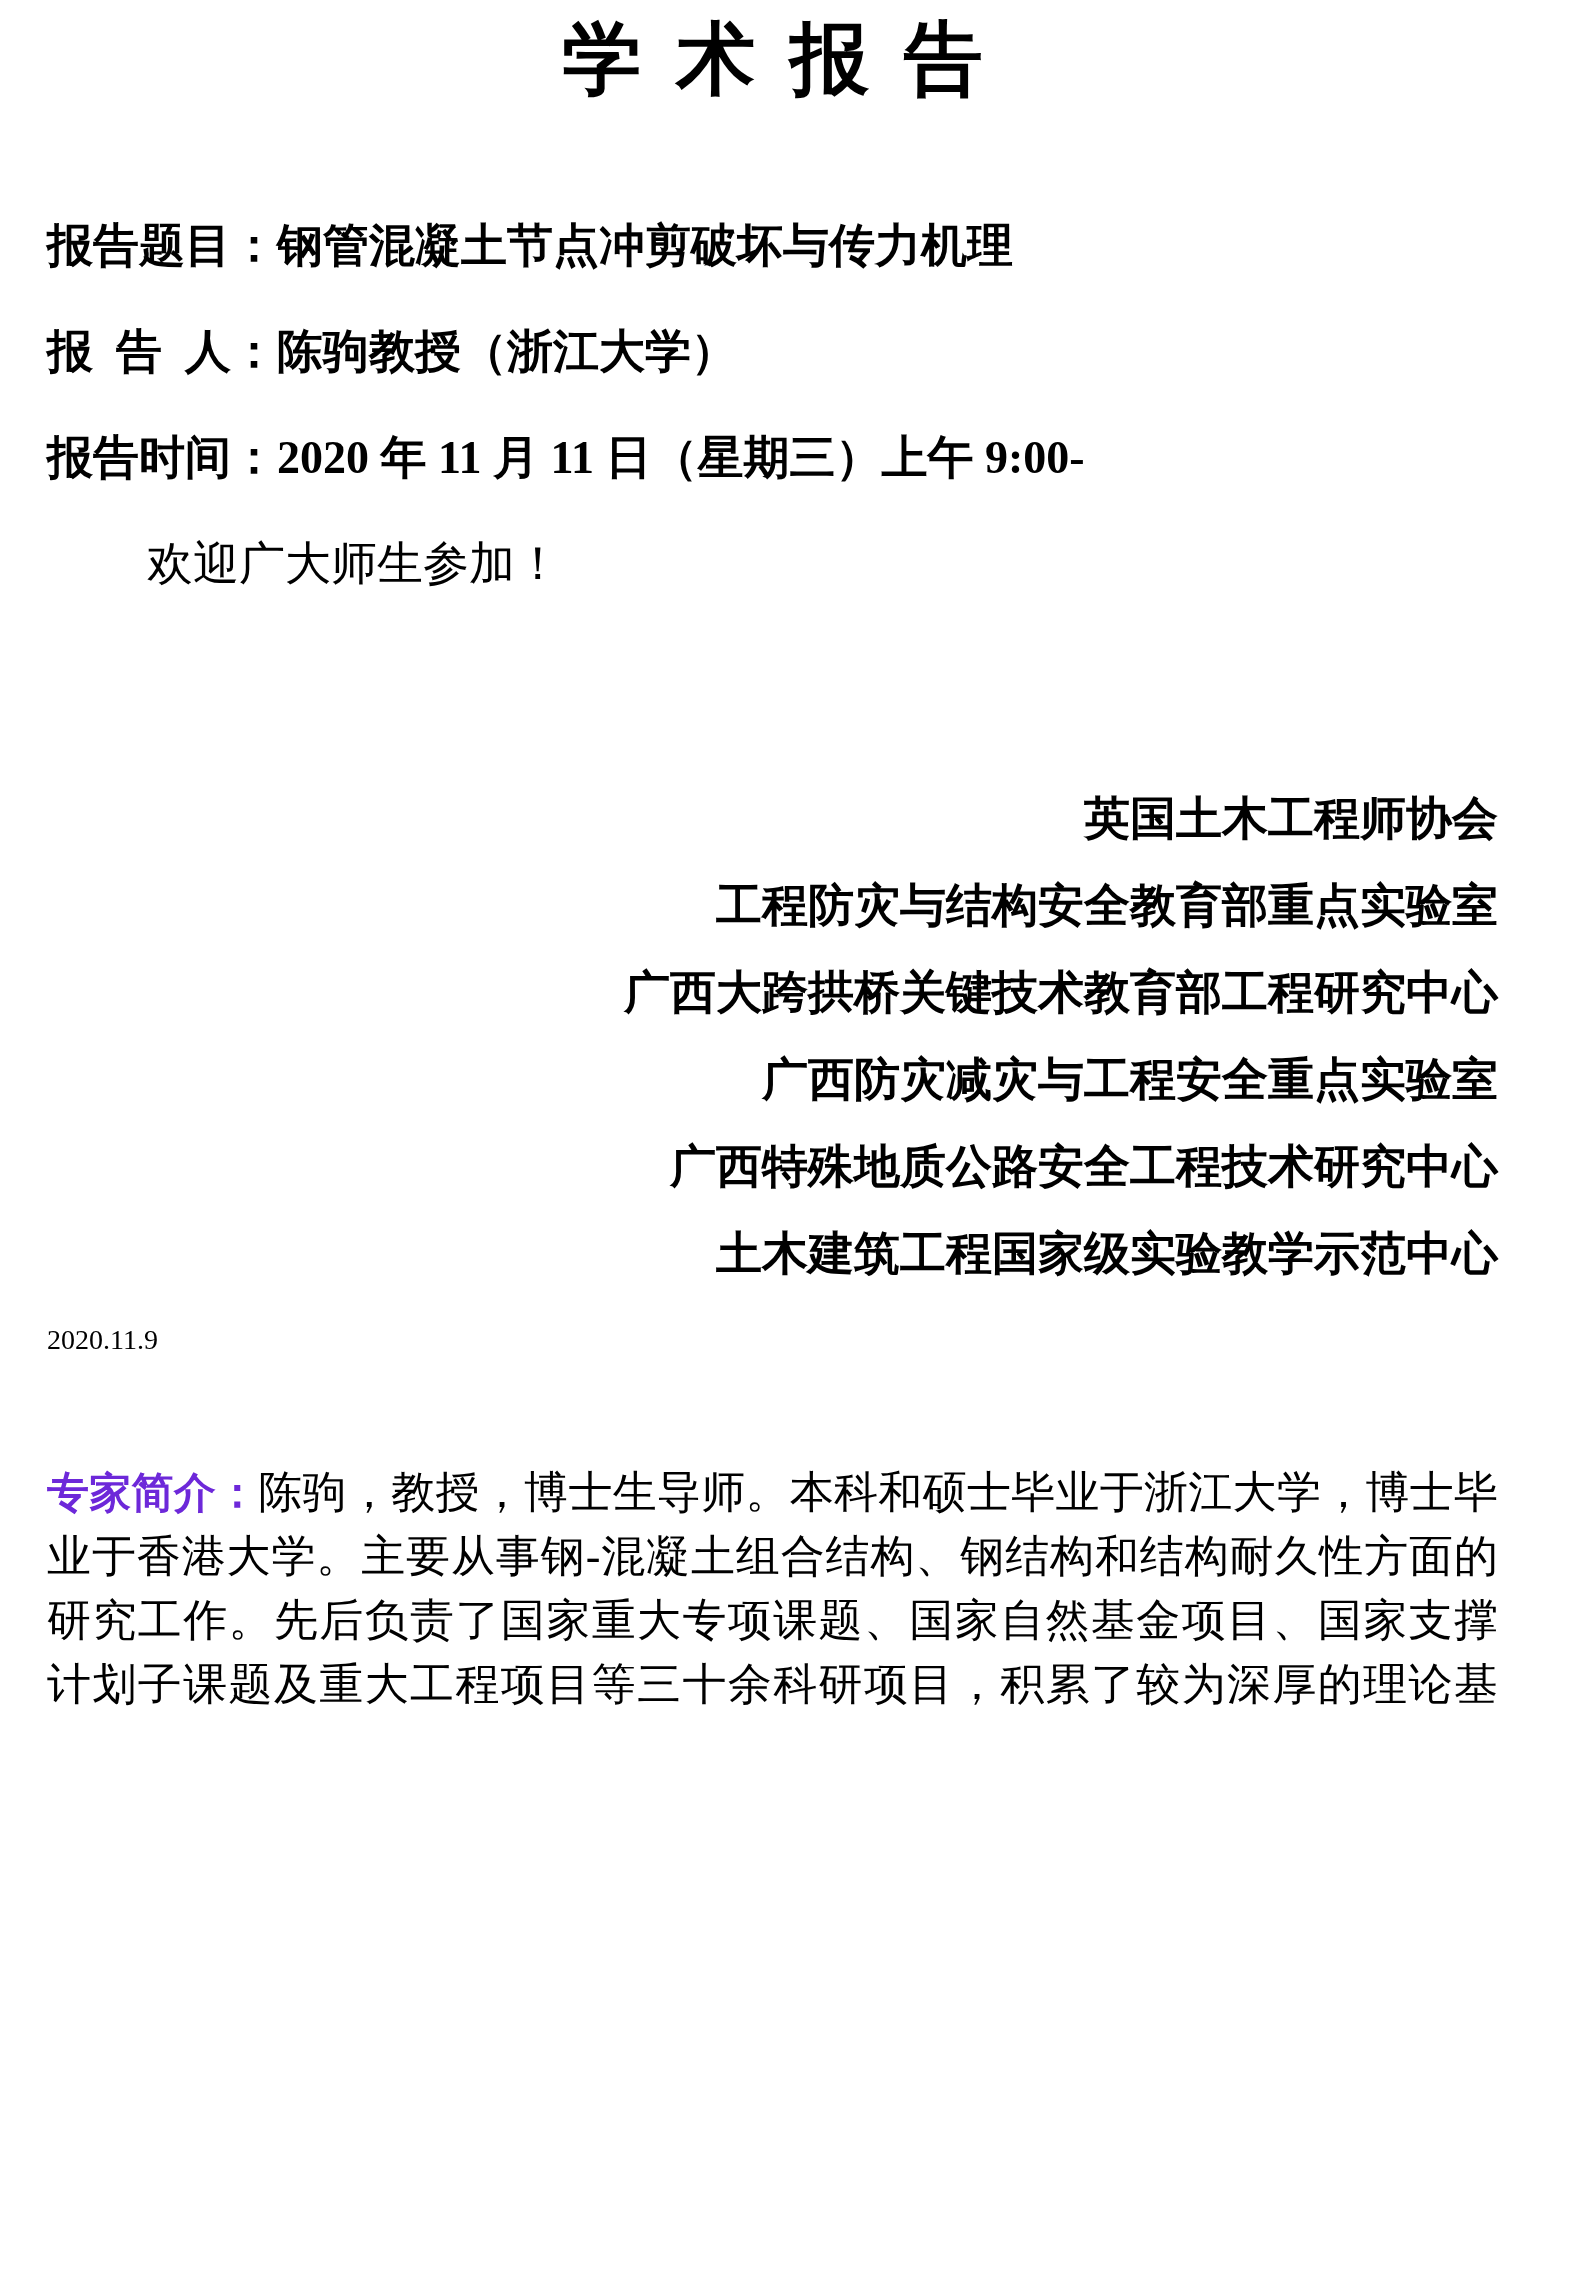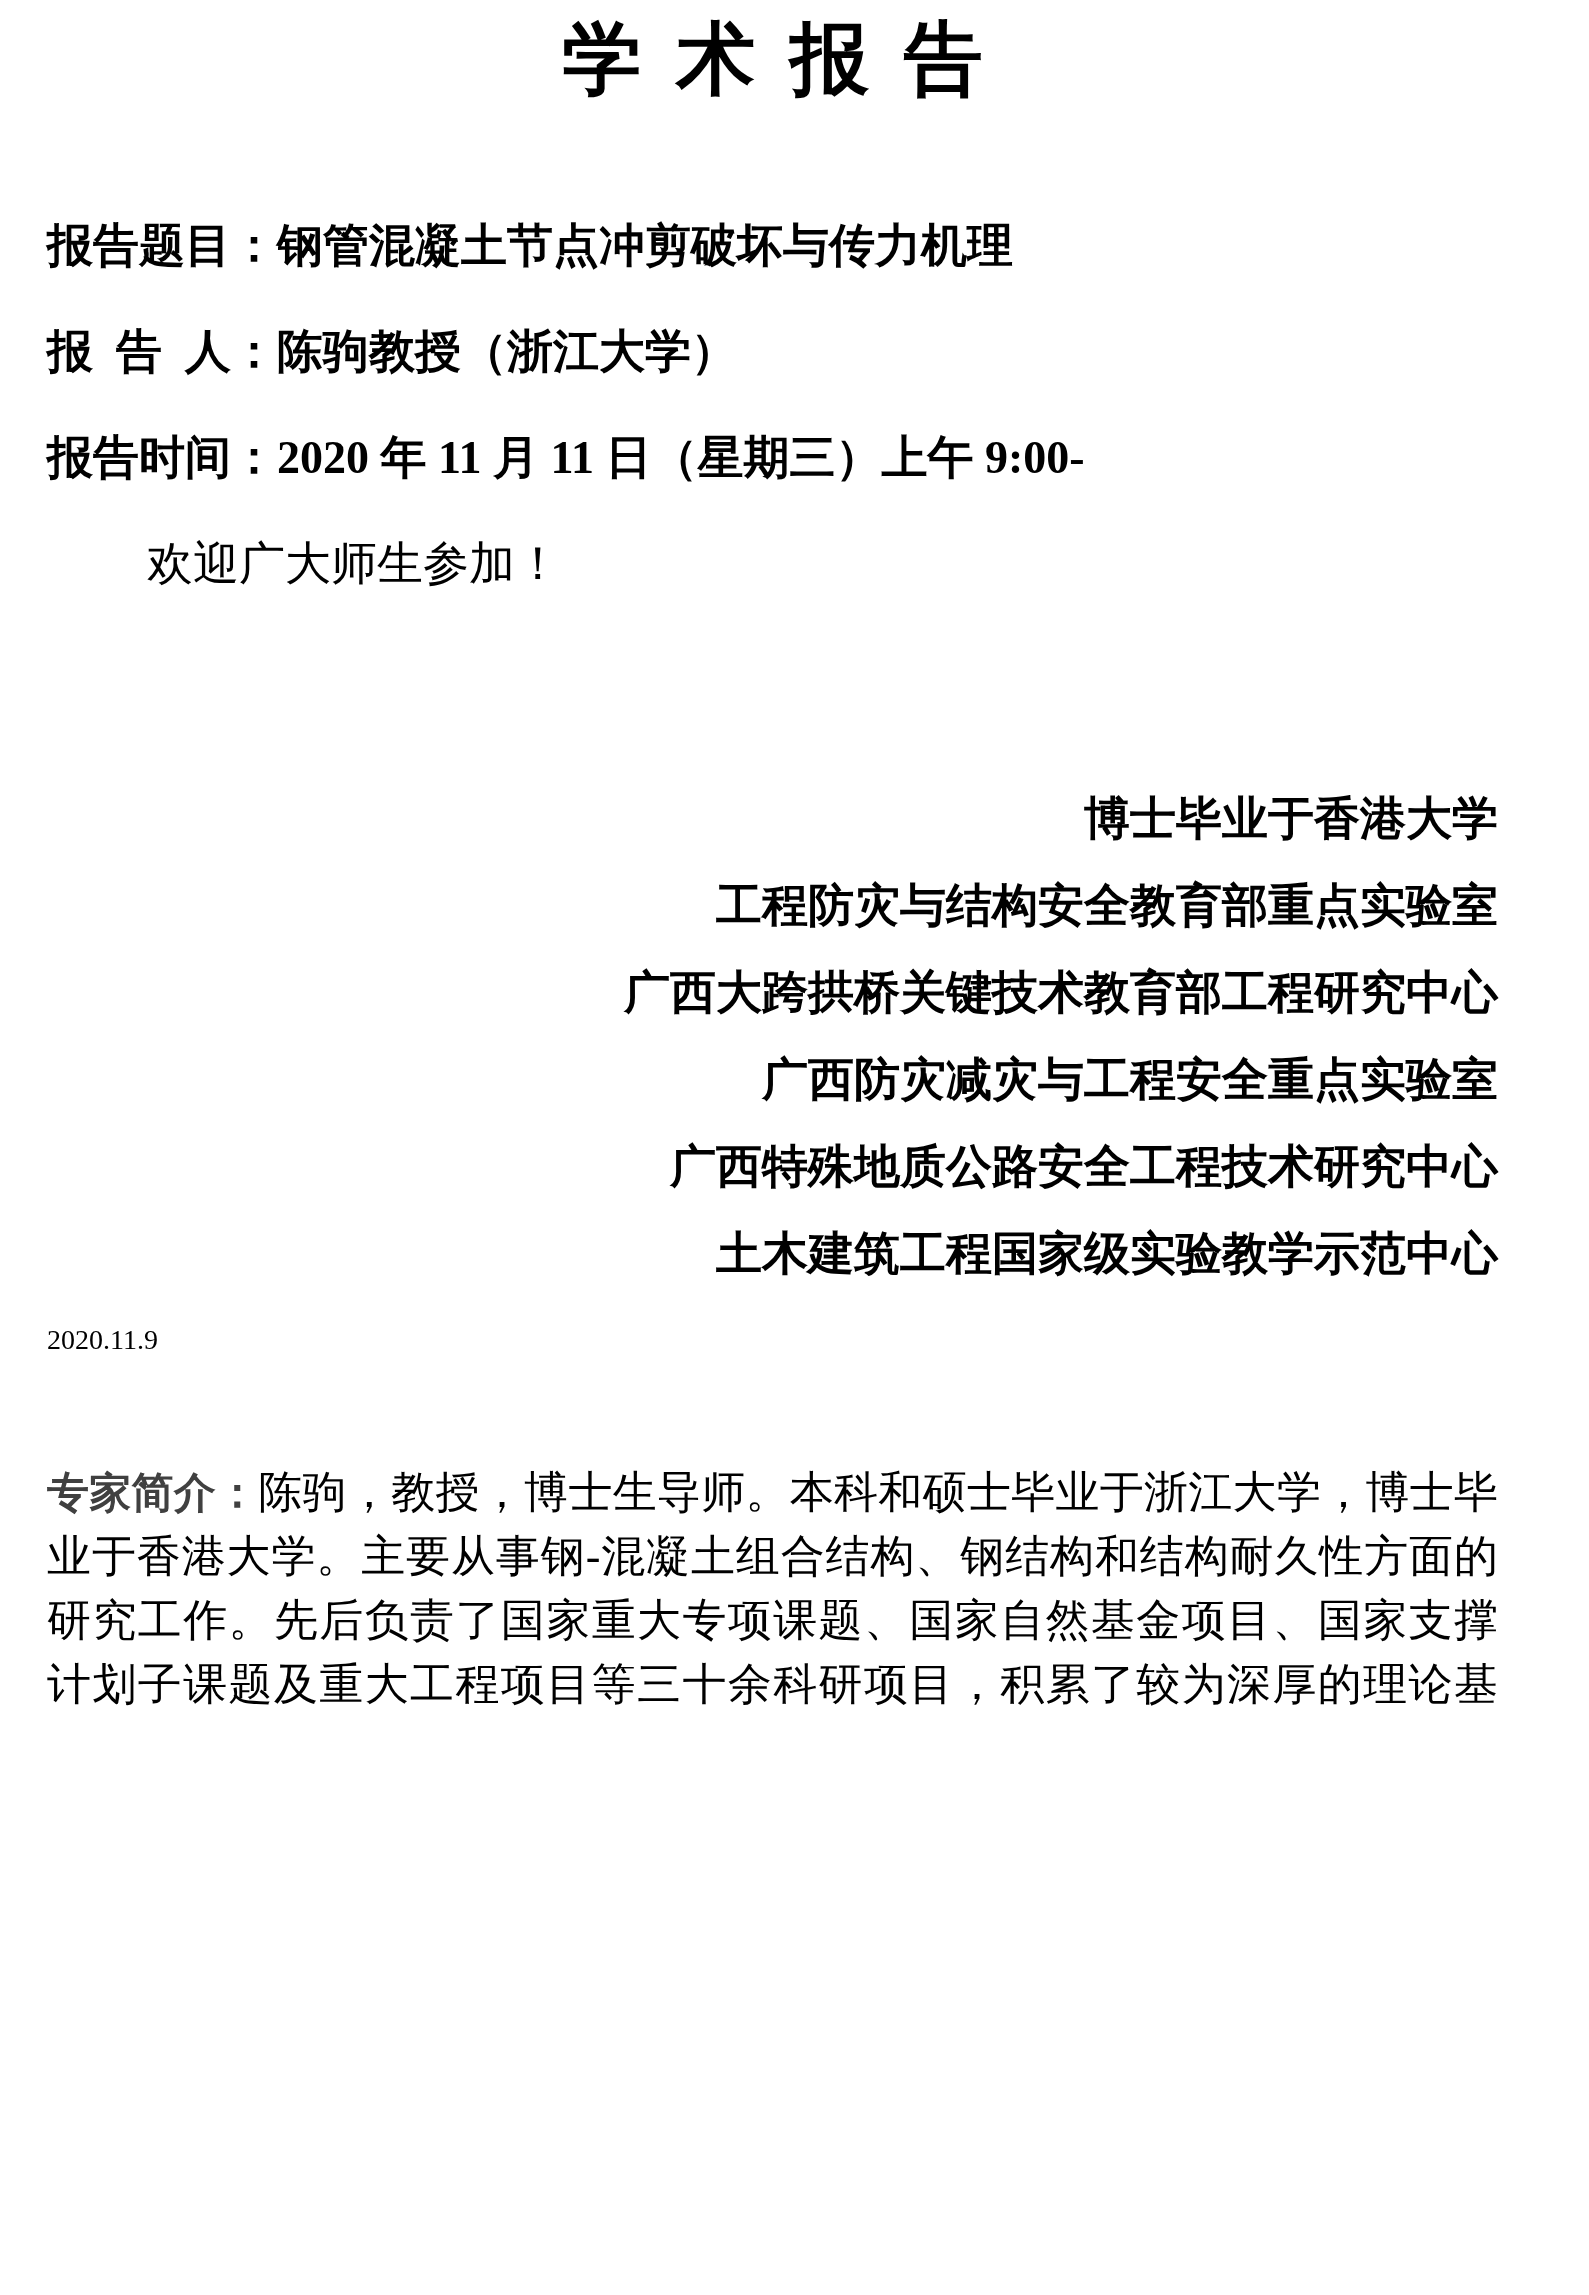--- a/index.html
+++ b/index.html
@@ -71,21 +71,21 @@
   .bio {
     margin: 97px 0 0 0;
     font-size: 44px;
     line-height: 64px;
     text-align: justify;
   }
   .bio-label {
     font-family: "Liberation Sans", sans-serif;
     font-weight: bold;
     font-size: 42px;
-    color: #404040;
+    color: #6d28d9;
   }
 </style>
 </head>
 <body>
 
 <div class="page">
   <div class="content">
 
     <h1 class="doc-title">学 术 报 告</h1>
 
@@ -94,21 +94,21 @@
 
       <p class="detail-line"><span class="ws-pre">报  告  人：</span><span class="ws-pre">陈驹教授（浙江大学）</span></p>
 
       <p class="detail-line"><span class="ws-pre">报告时间：</span><span class="ws-pre">2020 年 11 月 11 日（星期三）上午 9:00-</span></p>
 
     </div>
 
     <p class="welcome">欢迎广大师生参加！</p>
 
     <div class="organizers">
-      <p class="organizer-line">博士毕业于香港大学</p>
+      <p class="organizer-line">英国土木工程师协会</p>
       <p class="organizer-line">工程防灾与结构安全教育部重点实验室</p>
       <p class="organizer-line">广西大跨拱桥关键技术教育部工程研究中心</p>
       <p class="organizer-line">广西防灾减灾与工程安全重点实验室</p>
       <p class="organizer-line">广西特殊地质公路安全工程技术研究中心</p>
       <p class="organizer-line">土木建筑工程国家级实验教学示范中心</p>
     </div>
 
     <p class="date-line">2020.11.9</p>
 
     <p class="bio"><b class="bio-label">专家简介：</b><span>陈驹，教授，博士生导师。本科和硕士毕业于浙江大学，博士毕业于香港大学。主要从事钢-混凝土组合结构、钢结构和结构耐久性方面的研究工作。先后负责了国家重大专项课题、国家自然基金项目、国家支撑计划子课题及重大工程项目等三十余科研项目，积累了较为深厚的理论基础知识和丰富的经验，已在国内外学术期刊和学术会议上发表相关论文 80 余篇，其中 SCI 收录 50 余篇，他引 600 余次，获浙江省 151 人才、钱江人才计划；获得国家科技二等奖(7/10)和浙江省科技进步一等奖(2/13)，并获得 ICE(英国土木工程师协会) Coopers Hill War Memorial Prize。</span></p>

